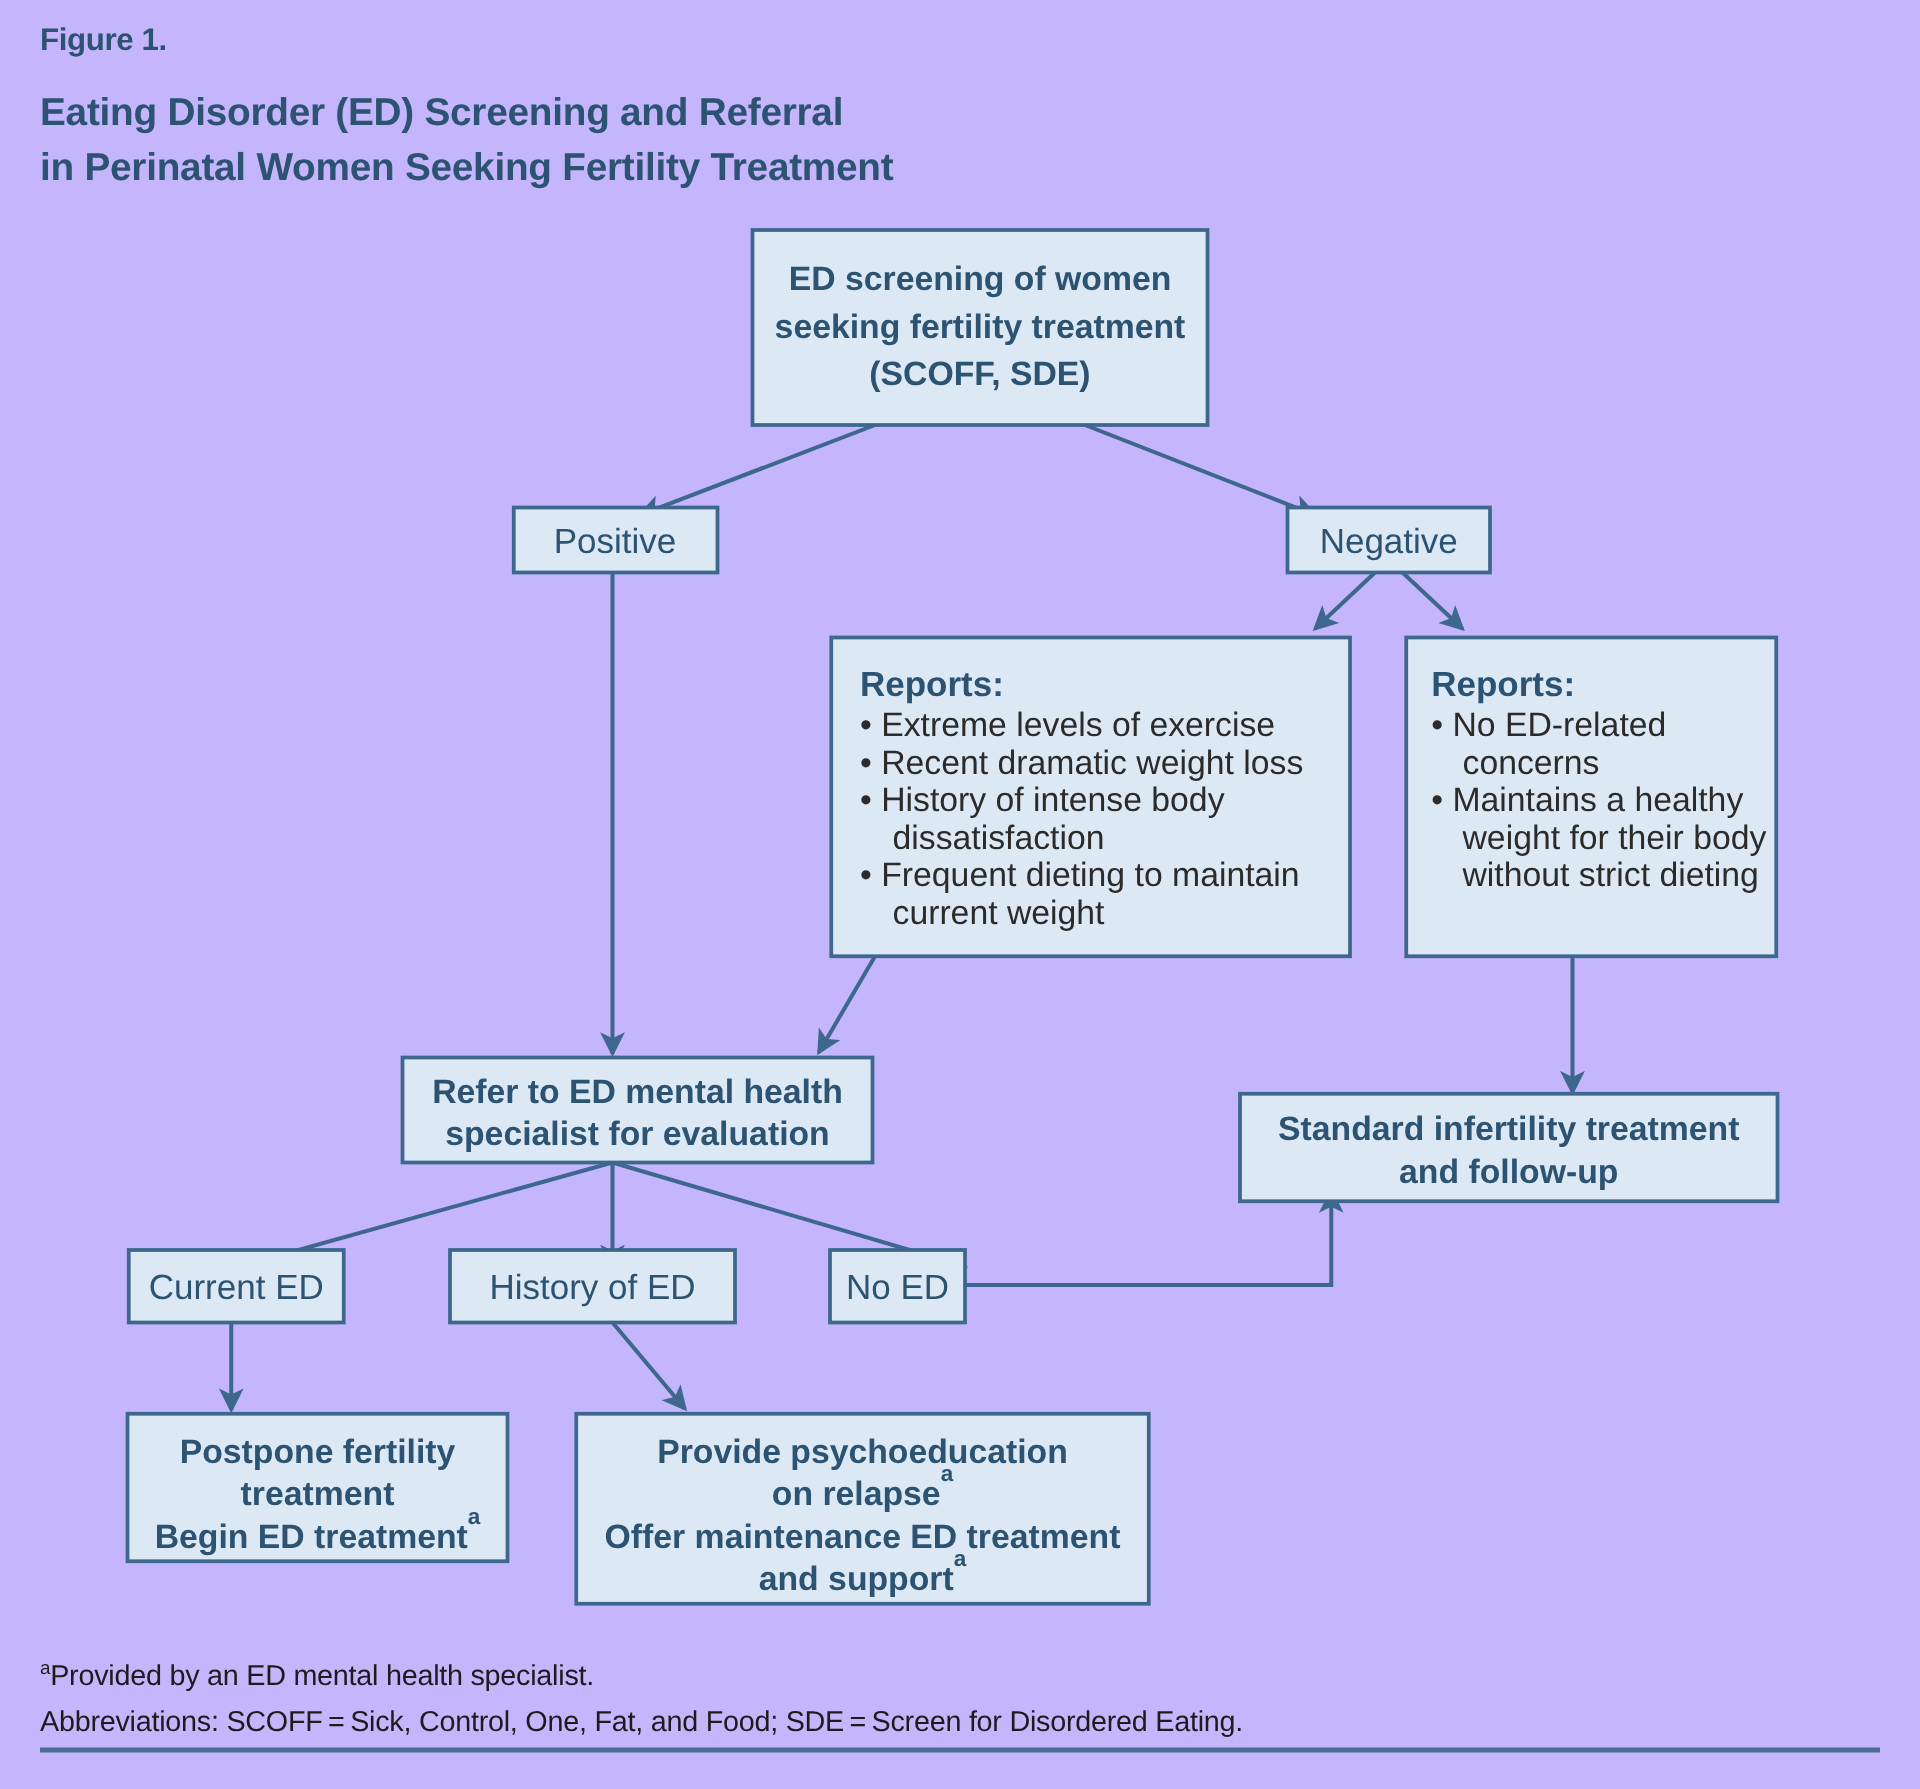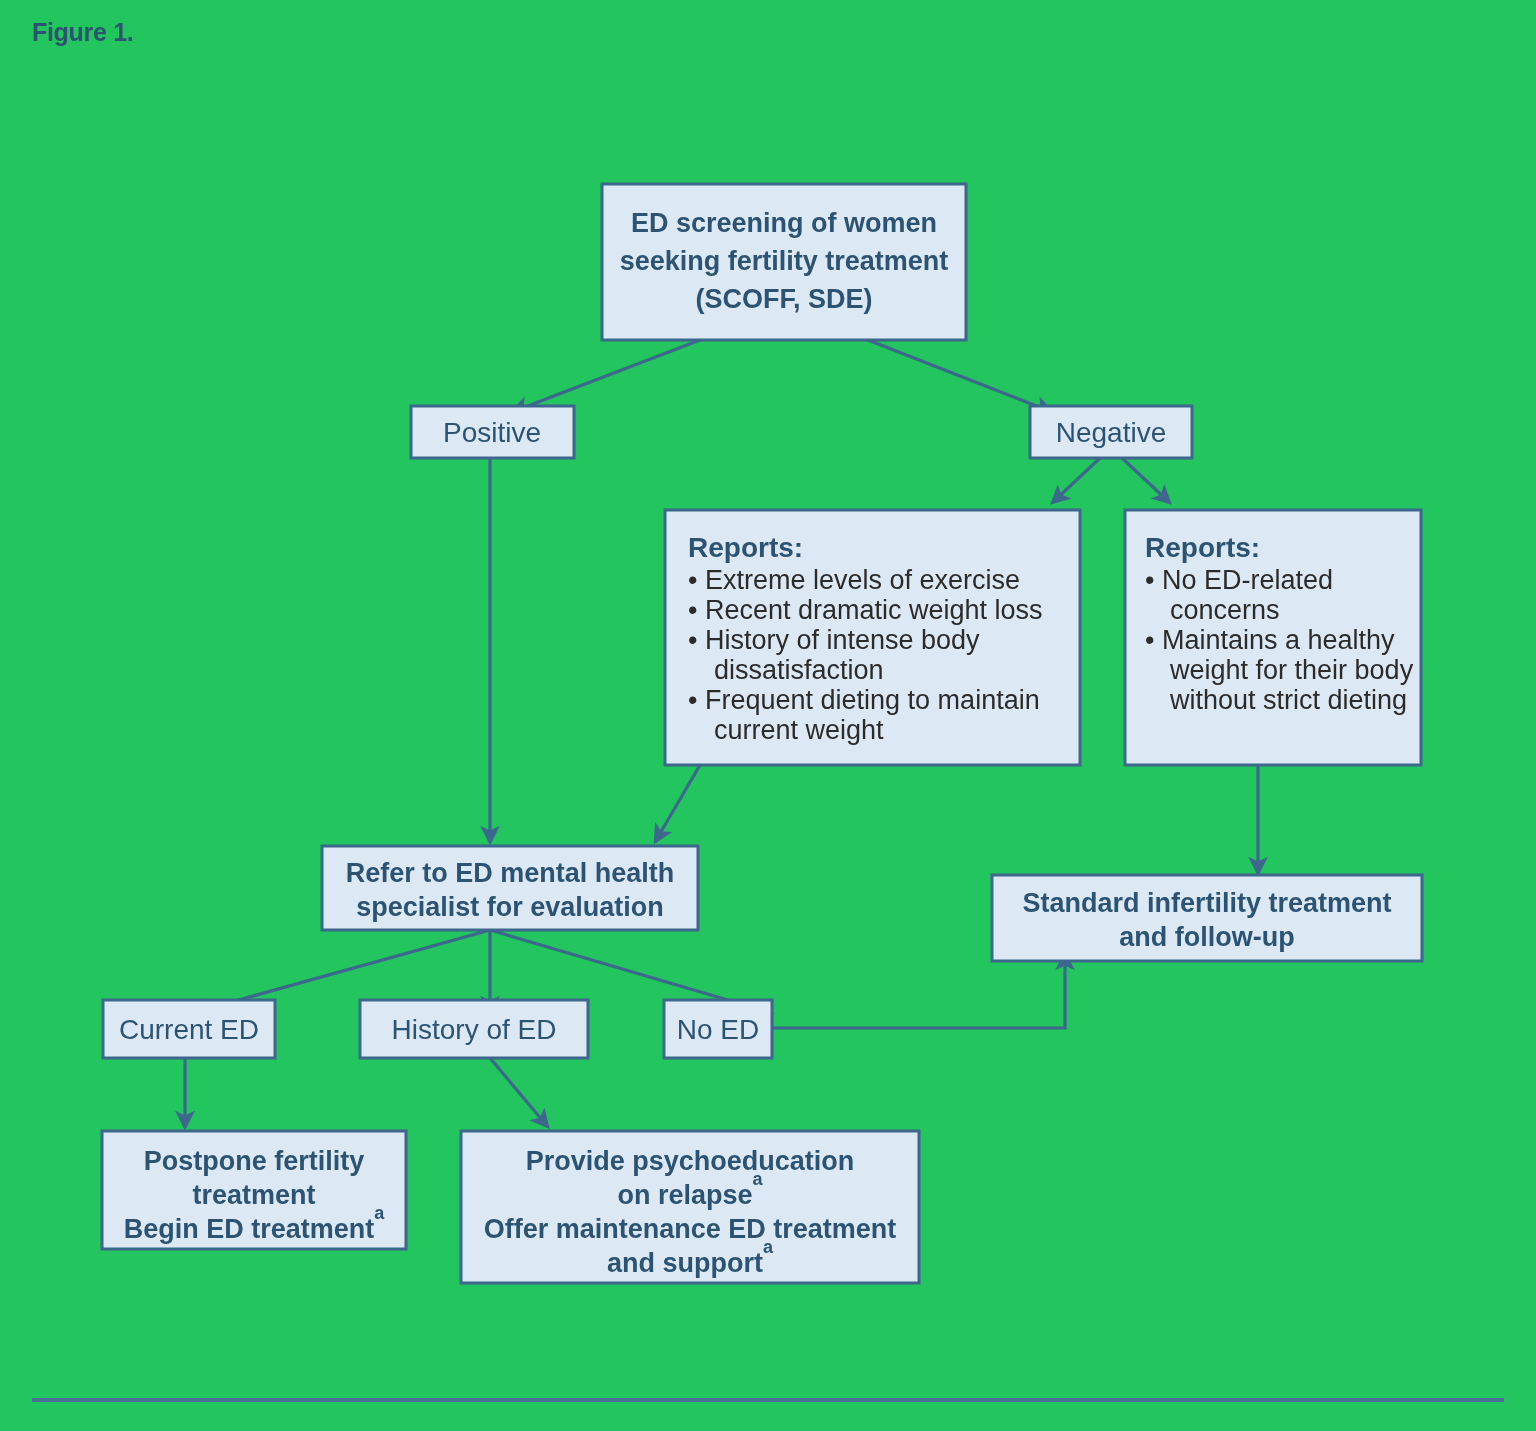--- a/index.html
+++ b/index.html
@@ -7,21 +7,21 @@
     padding: 0;
     background: #ffffff;
   }
   body {
     font-family: "Liberation Sans", sans-serif;
   }
   #page {
     position: relative;
     width: 1536px;
     height: 1431px;
-    background: #22c55e;
+    background: #c4b5fd;
     overflow: hidden;
   }
   .fig-label {
     position: absolute;
     left: 32px;
     top: 18px;
     font-size: 25px;
     font-weight: bold;
     color: #2d5372;
     letter-spacing: -0.3px;
@@ -107,20 +107,24 @@
     background: #4a6e96;
   }
 </style>
 </head>
 <body>
 
 <div id="page">
 
   <div class="fig-label">Figure 1.</div>
 
+  <div class="fig-title">
+    <div>Eating Disorder (ED) Screening and Referral</div>
+    <div>in Perinatal Women Seeking Fertility Treatment</div>
+  </div>
 
   <div class="flow-wrap">
     <svg class="flow" viewBox="0 0 1536 1140" xmlns="http://www.w3.org/2000/svg">
       <defs>
         <marker id="arrowhead" markerWidth="7" markerHeight="7" refX="5.4" refY="3.5" orient="auto" markerUnits="strokeWidth">
           <path d="M0,0.4 L6.2,3.5 L0,6.6 L1.5,3.5 Z" fill="#3d678c"></path>
         </marker>
       </defs>
 
       <g>
@@ -239,16 +243,20 @@
         <rect class="nodebox" x="461" y="961" width="458" height="152"></rect>
         <text class="nodetext" x="690" y="1000" text-anchor="middle">Provide psychoeducation</text>
         <text class="nodetext" x="690" y="1034" text-anchor="middle"><tspan>on relapse</tspan><tspan class="sup" dy="-9" font-size="18">a</tspan></text>
         <text class="nodetext" x="690" y="1068" text-anchor="middle">Offer maintenance ED treatment</text>
         <text class="nodetext" x="690" y="1102" text-anchor="middle"><tspan>and support</tspan><tspan class="sup" dy="-9" font-size="18">a</tspan></text>
       </g>
 
     </svg>
   </div>
 
+  <div class="footnotes">
+    <div><sup>a</sup><span>Provided by an ED mental health specialist.</span></div>
+    <div>Abbreviations: SCOFF = Sick, Control, One, Fat, and Food; SDE = Screen for Disordered Eating.</div>
+  </div>
 
   <div class="bottom-rule"></div>
 
 </div>
 
 </body></html>

